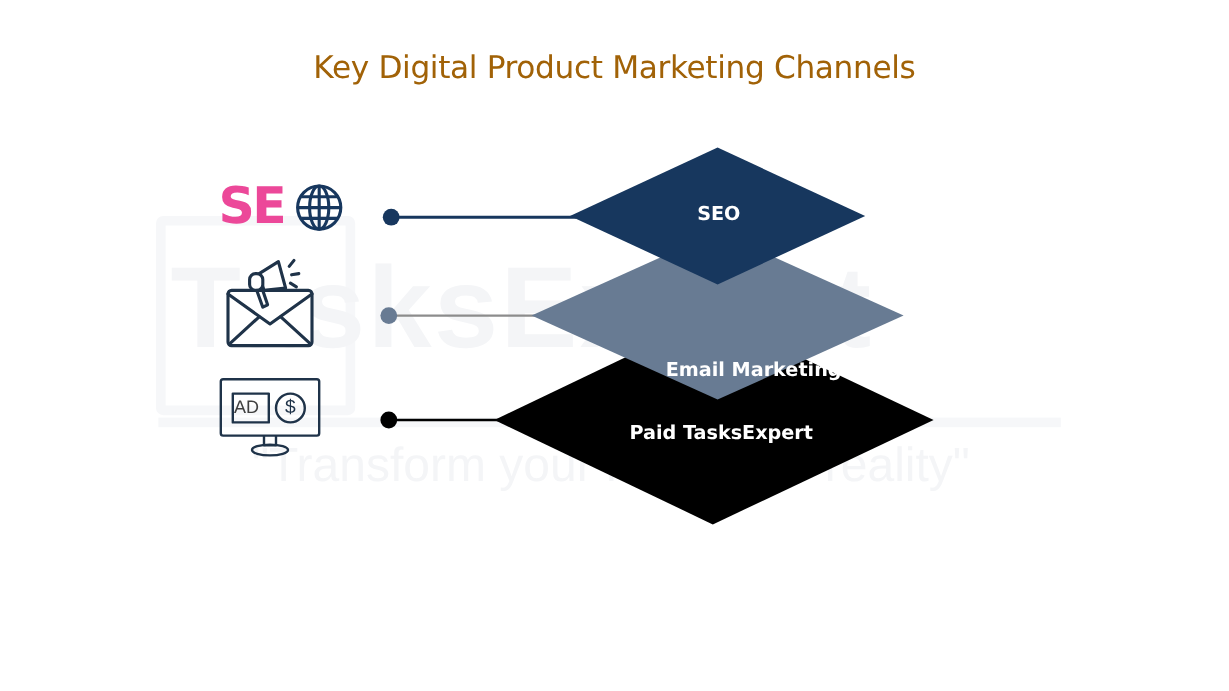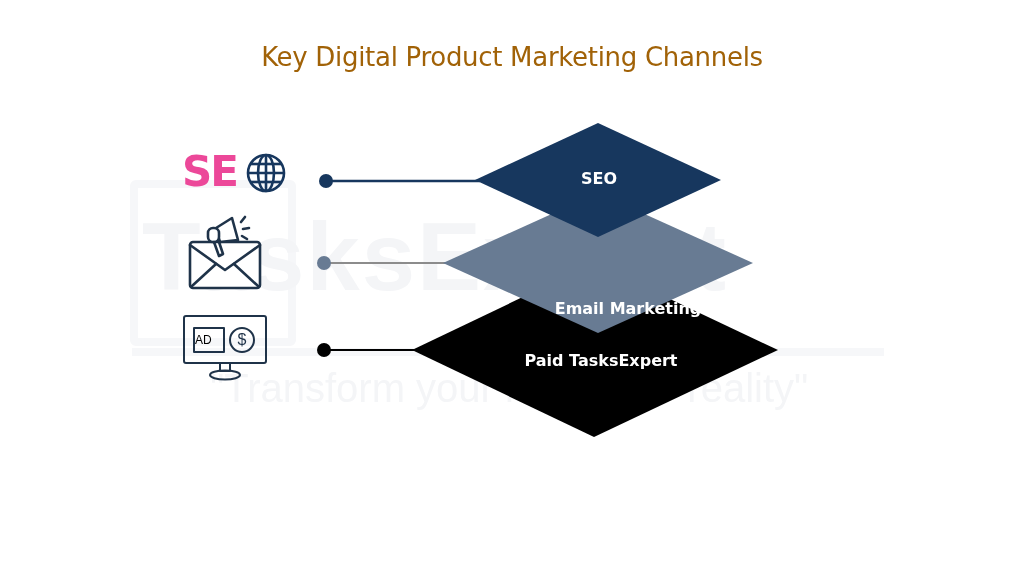--- a/index.html
+++ b/index.html
@@ -175,15 +175,15 @@
 <div class="icon" style="left:182px; top:313px; width:86px; height:70px;">
   <svg width="86" height="70" viewBox="0 0 86 70" style="position:absolute; left:0; top:0;">
     <g fill="none" stroke="#1f3349" stroke-width="2" stroke-linejoin="round">
       <rect x="2" y="3" width="82" height="47" rx="2"></rect>
       <rect x="12" y="15" width="30" height="24"></rect>
       <circle cx="60" cy="27" r="12"></circle>
       <path d="M38 50 V58 H48 V50"></path>
       <ellipse cx="43" cy="62" rx="15" ry="4.5"></ellipse>
     </g>
   </svg>
-  <span style="position:absolute; left:13px; top:17px; width:16px; text-align:center; font-family:'Liberation Sans', sans-serif; font-size:12px; color:#000000; line-height:20px;">AD</span>
+  <span style="position:absolute; left:13px; top:17px; width:16px; text-align:center; font-family:'Liberation Sans', sans-serif; font-size:15px; color:#404040; line-height:20px;">AD</span>
   <span style="position:absolute; left:50px; top:16px; width:20px; text-align:center; font-family:'Liberation Sans', sans-serif; font-size:16px; color:#1f3349; line-height:22px;">$</span>
 </div>
 
 </body></html>

